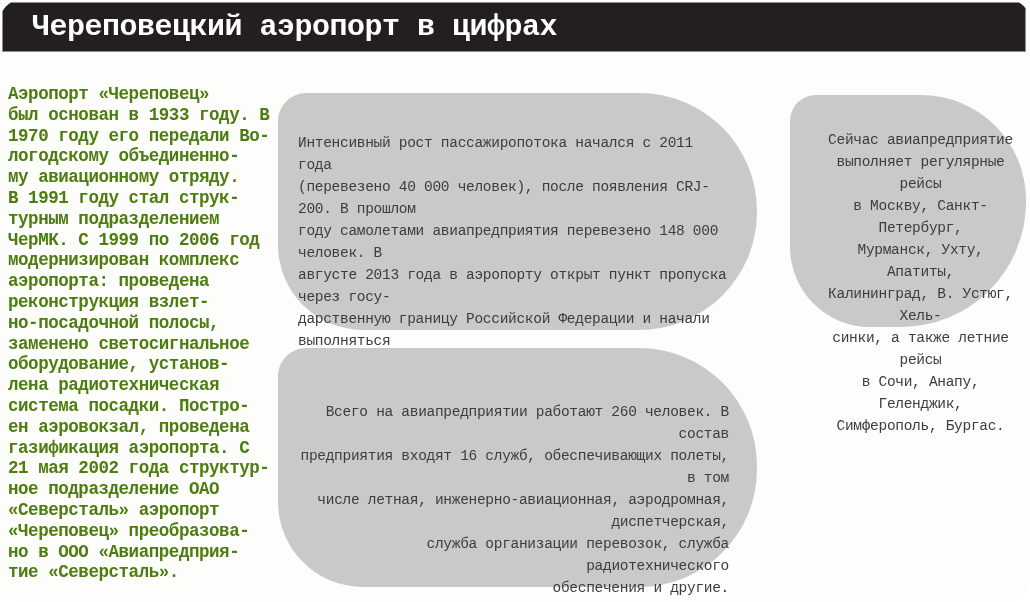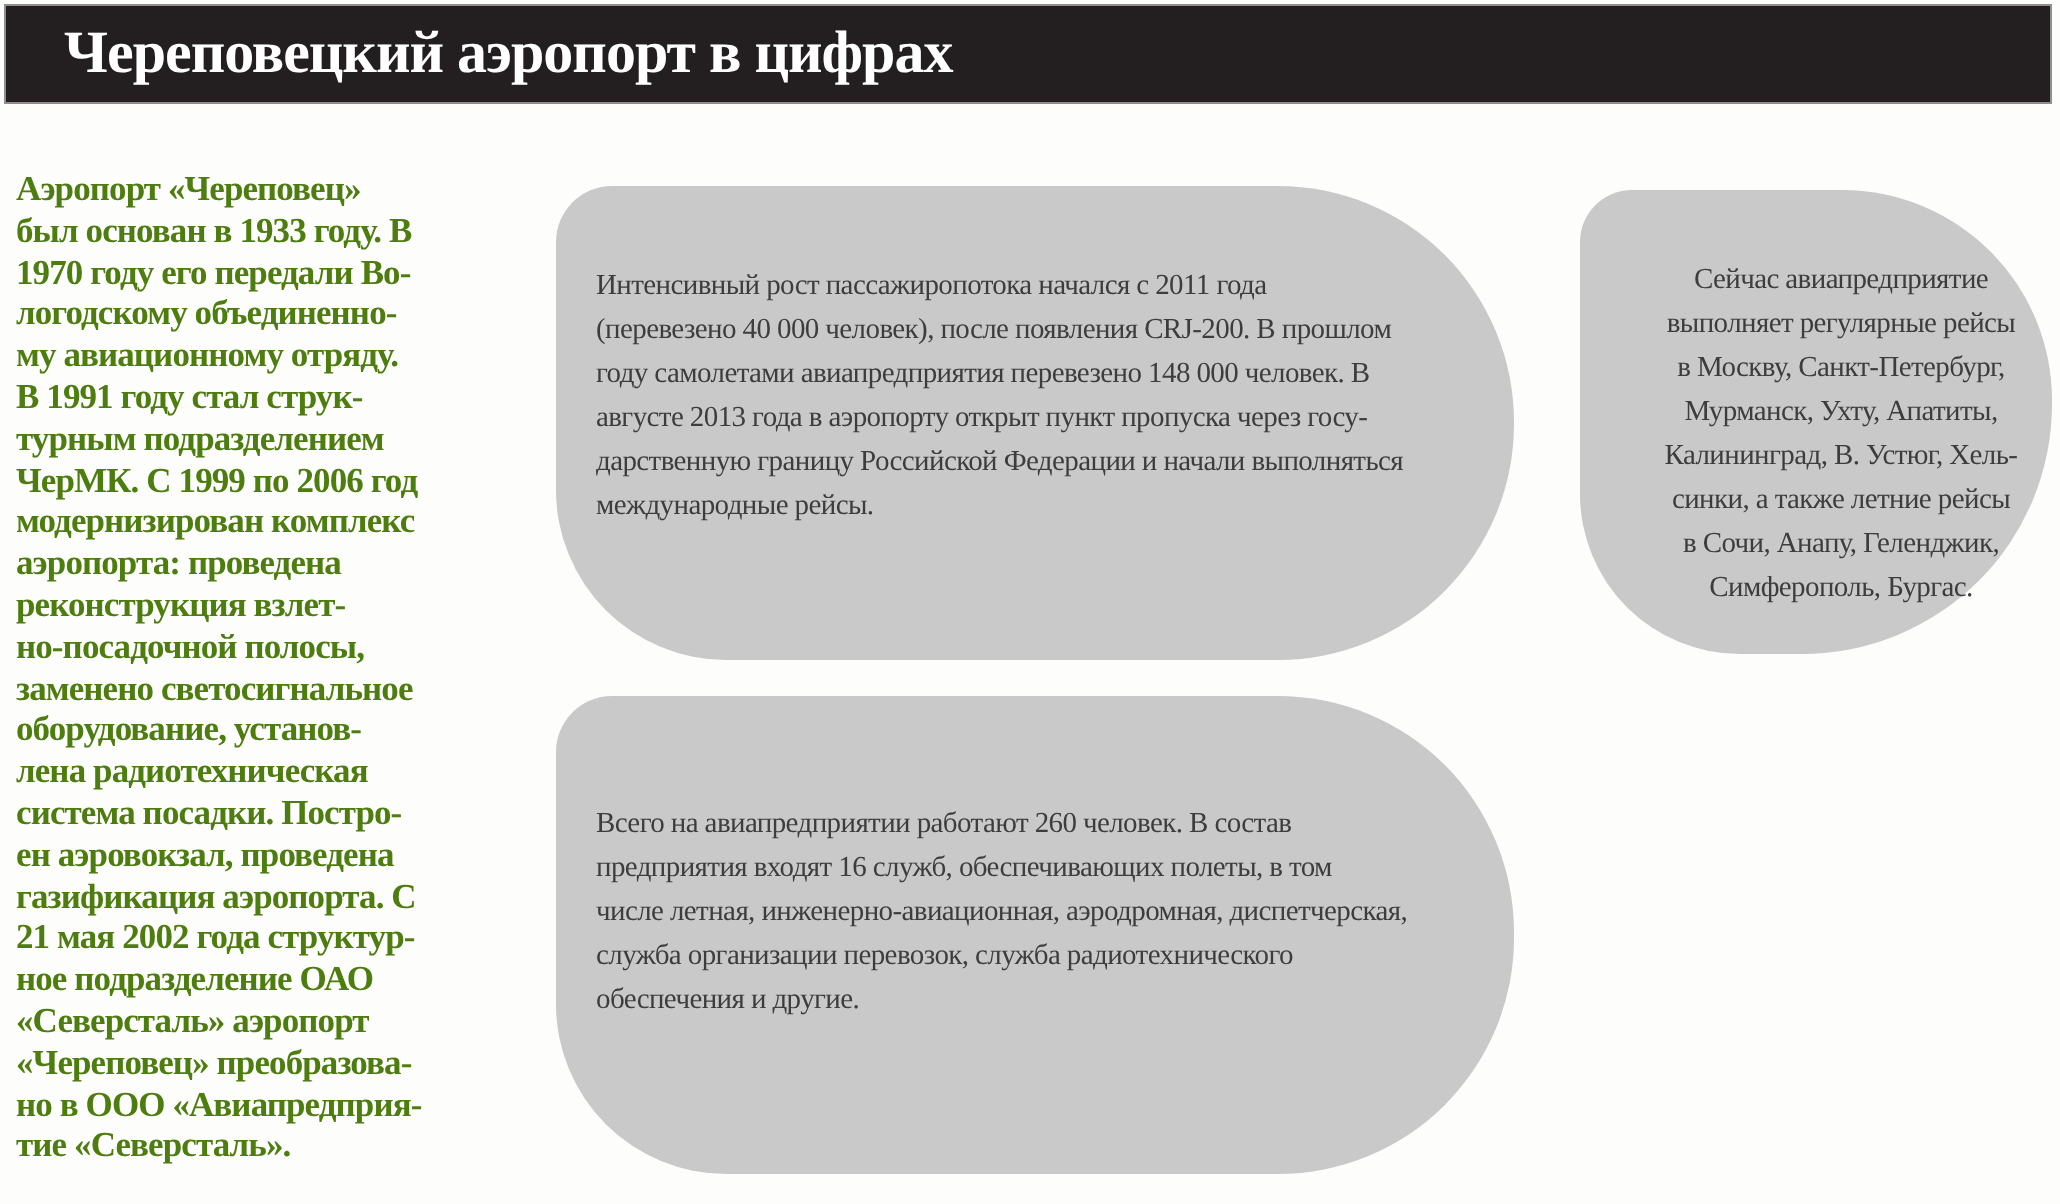--- a/index.html
+++ b/index.html
@@ -1,21 +1,22 @@
 <!DOCTYPE html>
 <html lang="ru"><head>
 <meta charset="utf-8">
 <style>
   html,body{margin:0;padding:0;background:#ffffff;}
   .page{
     position:relative;
     width:1030px;height:602px;
     background:#fdfdfc;
-    font-family:Liberation Serif, serif;
+    font-family:Liberation Mono, monospace;
     overflow:hidden;
+    border-radius:21px;
   }
   
   .header-bar{
     position:absolute;left:2px;top:2px;width:1024px;height:50px;
     box-sizing:border-box;
     background:#231f20;
     border:1px solid #8f8f8f;
     display:flex;align-items:center;
   }
   .header-bar .title{
@@ -49,21 +50,21 @@
     border-radius:28px 118px 118px 85px;
     padding:39px 28px 0 20px;
   }
   .card-round{
     left:790px;width:236px;
     border-radius:26px 105px 125px 80px;
     padding:34px 8px 0 33px;
   }
   .card-passenger-growth{top:93px;}
   .card-routes{top:95px;height:232px;text-align:center;}
-  .card-staff{top:348px;height:239px;padding-top:53px;}
+  .card-staff{top:348px;height:239px;padding-top:53px;text-align:right;}
   .card-fleet{top:348px;height:239px;padding-top:54px;}
 </style>
 </head>
 <body>
 
 <div class="page">
 
   <div class="header-bar">
     <div class="title">Череповецкий аэропорт в цифрах</div>
   </div>

